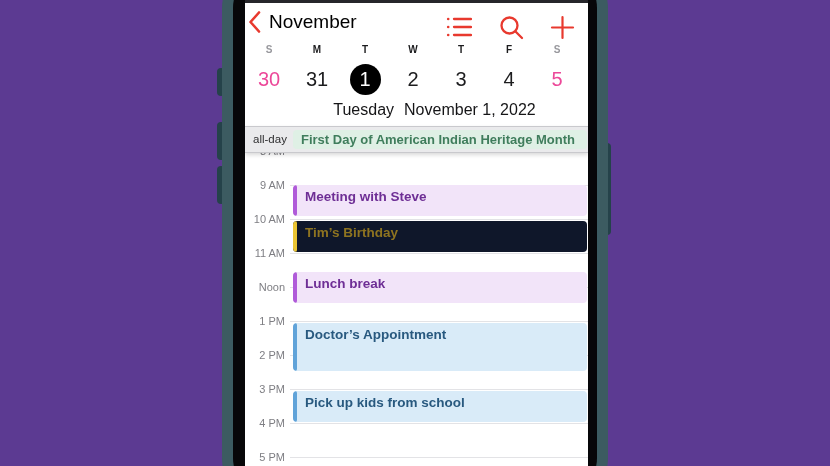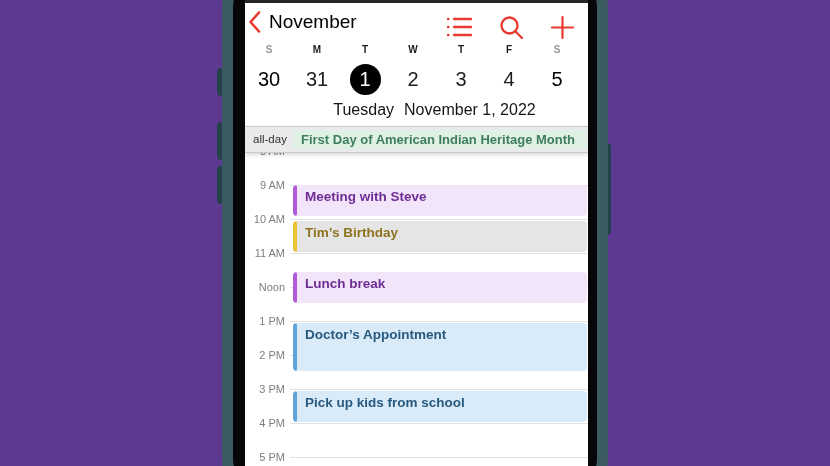--- a/index.html
+++ b/index.html
@@ -20,21 +20,21 @@
   .nav{position:absolute;left:0;right:0;top:3px;height:42px;background:#fff;z-index:5;}
   .back-btn{position:absolute;left:4px;top:8px;display:flex;align-items:center;gap:8px;cursor:pointer;}
   .back-btn .lbl{font-size:19px;color:var(--red);}
   .nav-icon{position:absolute;top:11px;width:28px;height:26px;display:flex;align-items:center;justify-content:center;cursor:pointer;}
   .weekrow,.daterow{position:absolute;left:0;width:336px;display:grid;grid-template-columns:repeat(7,48px);z-index:5;}
   .weekrow{top:44px;height:14px;}
   .weekrow .cell{font-size:10px;font-weight:bold;color:#1c1c1e;text-align:center;}
   .weekrow .muted{color:#98989d;}
   .daterow{top:62px;height:34px;}
   .daterow .cell{display:flex;align-items:center;justify-content:center;font-size:20px;color:#1c1c1e;}
-  .daterow .muted{color:#000000;}
+  .daterow .muted{color:#ec4899;}
   .daterow .sel{width:31px;height:31px;border-radius:50%;background:#000;color:#fff;
     display:flex;align-items:center;justify-content:center;}
   .dateline{position:absolute;left:0;right:0;top:98px;height:24px;display:flex;
     justify-content:center;align-items:center;gap:10px;font-size:16px;color:#151517;background:#fff;z-index:5;padding-left:36px;}
 
   
   .allday{position:absolute;left:0;right:0;top:126px;height:27px;background:#EAEAEC;
     border-top:1px solid #c9c9cd;border-bottom:1px solid #c9c9cd;z-index:5;
     box-shadow:0 2px 4px rgba(0,0,0,.15);}
   .allday .lbl{position:absolute;left:8px;top:6px;font-size:11.5px;color:#2e2e30;}
@@ -81,21 +81,21 @@
         <div class="hour-lbl" style="top: 314.5px; text-align: right;">1 PM</div>
         <div class="gridline" style="top: 355px;"></div>
         <div class="hour-lbl" style="top: 348.5px;">2 PM</div>
         <div class="gridline" style="top: 389px;"></div>
         <div class="hour-lbl" style="top: 382.5px;">3 PM</div>
         <div class="gridline" style="top: 423px;"></div>
         <div class="hour-lbl" style="top: 416.5px;">4 PM</div>
         <div class="gridline" style="top: 457px;"></div>
         <div class="hour-lbl" style="top: 450.5px;">5 PM</div>
         <div class="tl-event" style="top: 185px; height: 31px; background: rgb(242, 228, 249); color: rgb(110, 46, 149);"><span class="bar" style="background: rgb(176, 91, 217);"></span><span>Meeting with Steve</span></div>
-        <div class="tl-event" style="top: 221px; height: 31px; background: #e5e5e5; color: rgb(142, 116, 32);"><span class="bar" style="background: rgb(234, 196, 51);"></span><span>Tim’s Birthday</span></div>
+        <div class="tl-event" style="top: 221px; height: 31px; background: #0f172a; color: rgb(142, 116, 32);"><span class="bar" style="background: rgb(234, 196, 51);"></span><span>Tim’s Birthday</span></div>
         <div class="tl-event" style="top: 272px; height: 31px; background: rgb(242, 228, 249); color: rgb(110, 46, 149);"><span class="bar" style="background: rgb(176, 91, 217);"></span><span>Lunch break</span></div>
         <div class="tl-event" style="top: 323px; height: 48px; background: rgb(217, 235, 248); color: rgb(40, 89, 127);"><span class="bar" style="background: rgb(96, 163, 217);"></span><span>Doctor’s Appointment</span></div>
         <div class="tl-event" style="top: 391px; height: 31px; background: rgb(217, 235, 248); color: rgb(40, 89, 127);"><span class="bar" style="background: rgb(96, 163, 217);"></span><span>Pick up kids from school</span></div>
       </div>
 
     <div class="nav">
       <div class="back-btn">
         <svg width="12" height="22" viewBox="0 0 12 22">
           <polyline points="10,1.5 1.5,11 10,20.5" fill="none" stroke="#E8392E" stroke-width="2.6" stroke-linecap="round" stroke-linejoin="round"></polyline>
         </svg>

